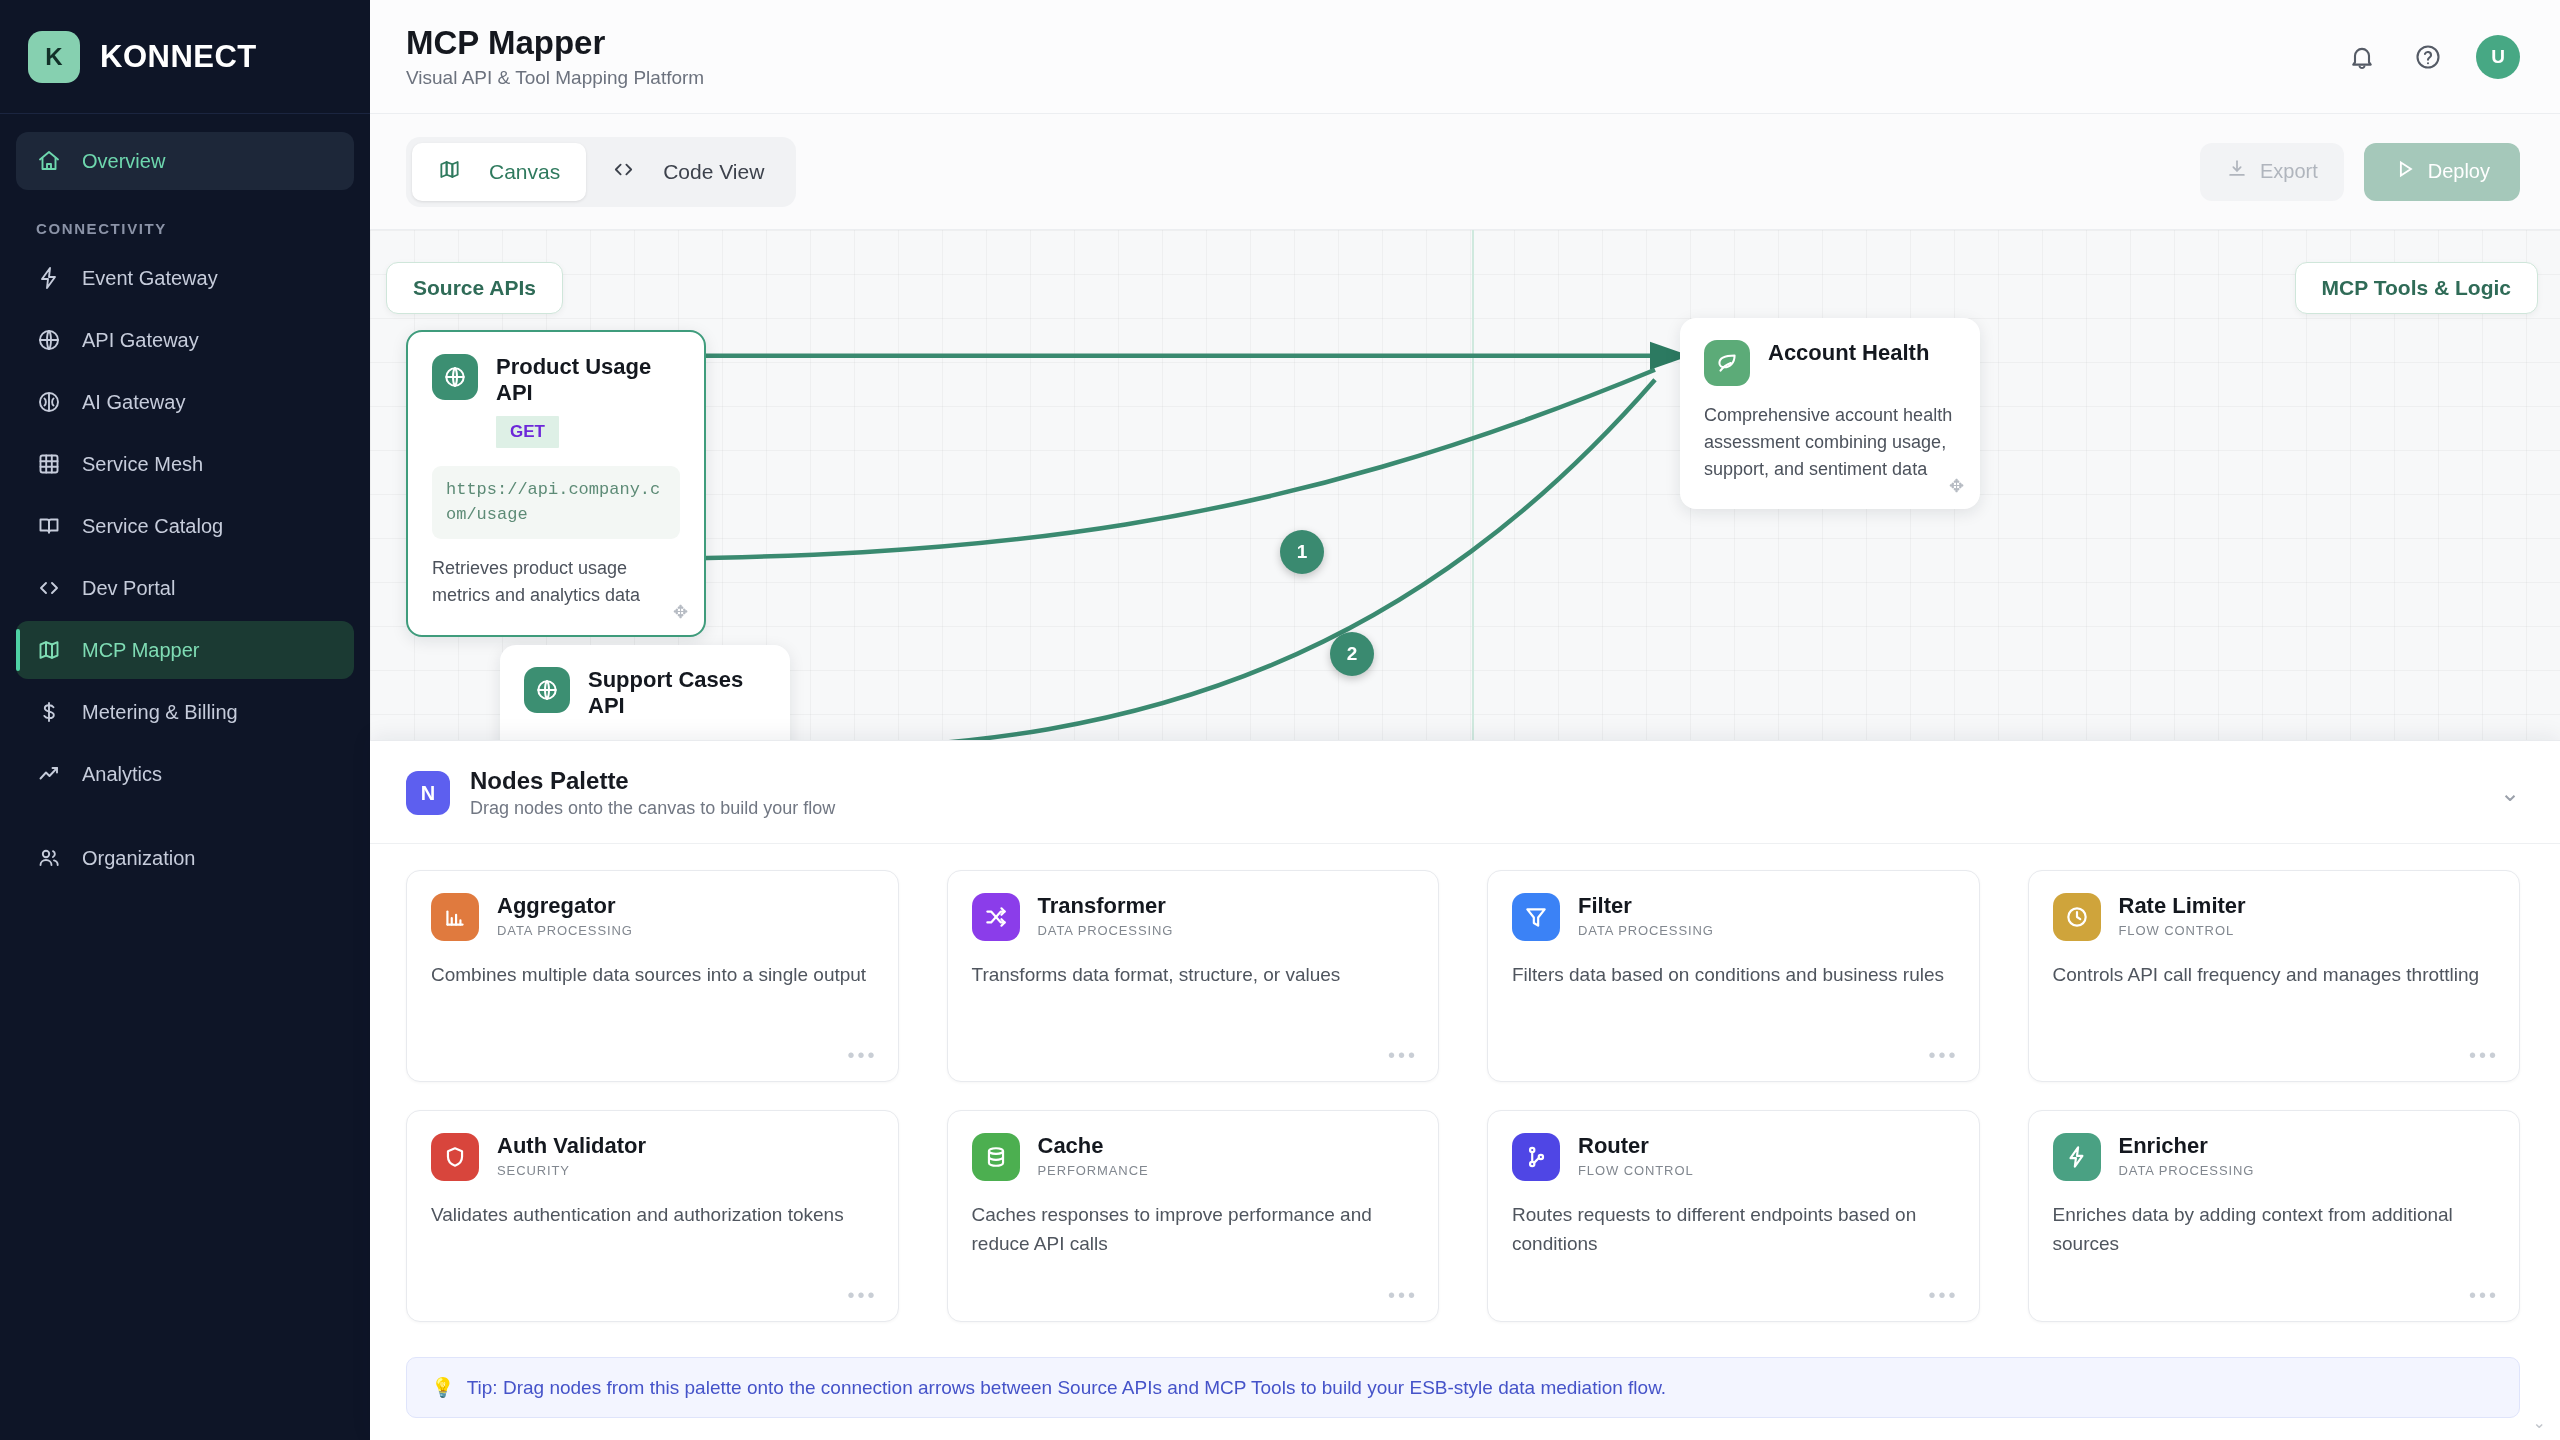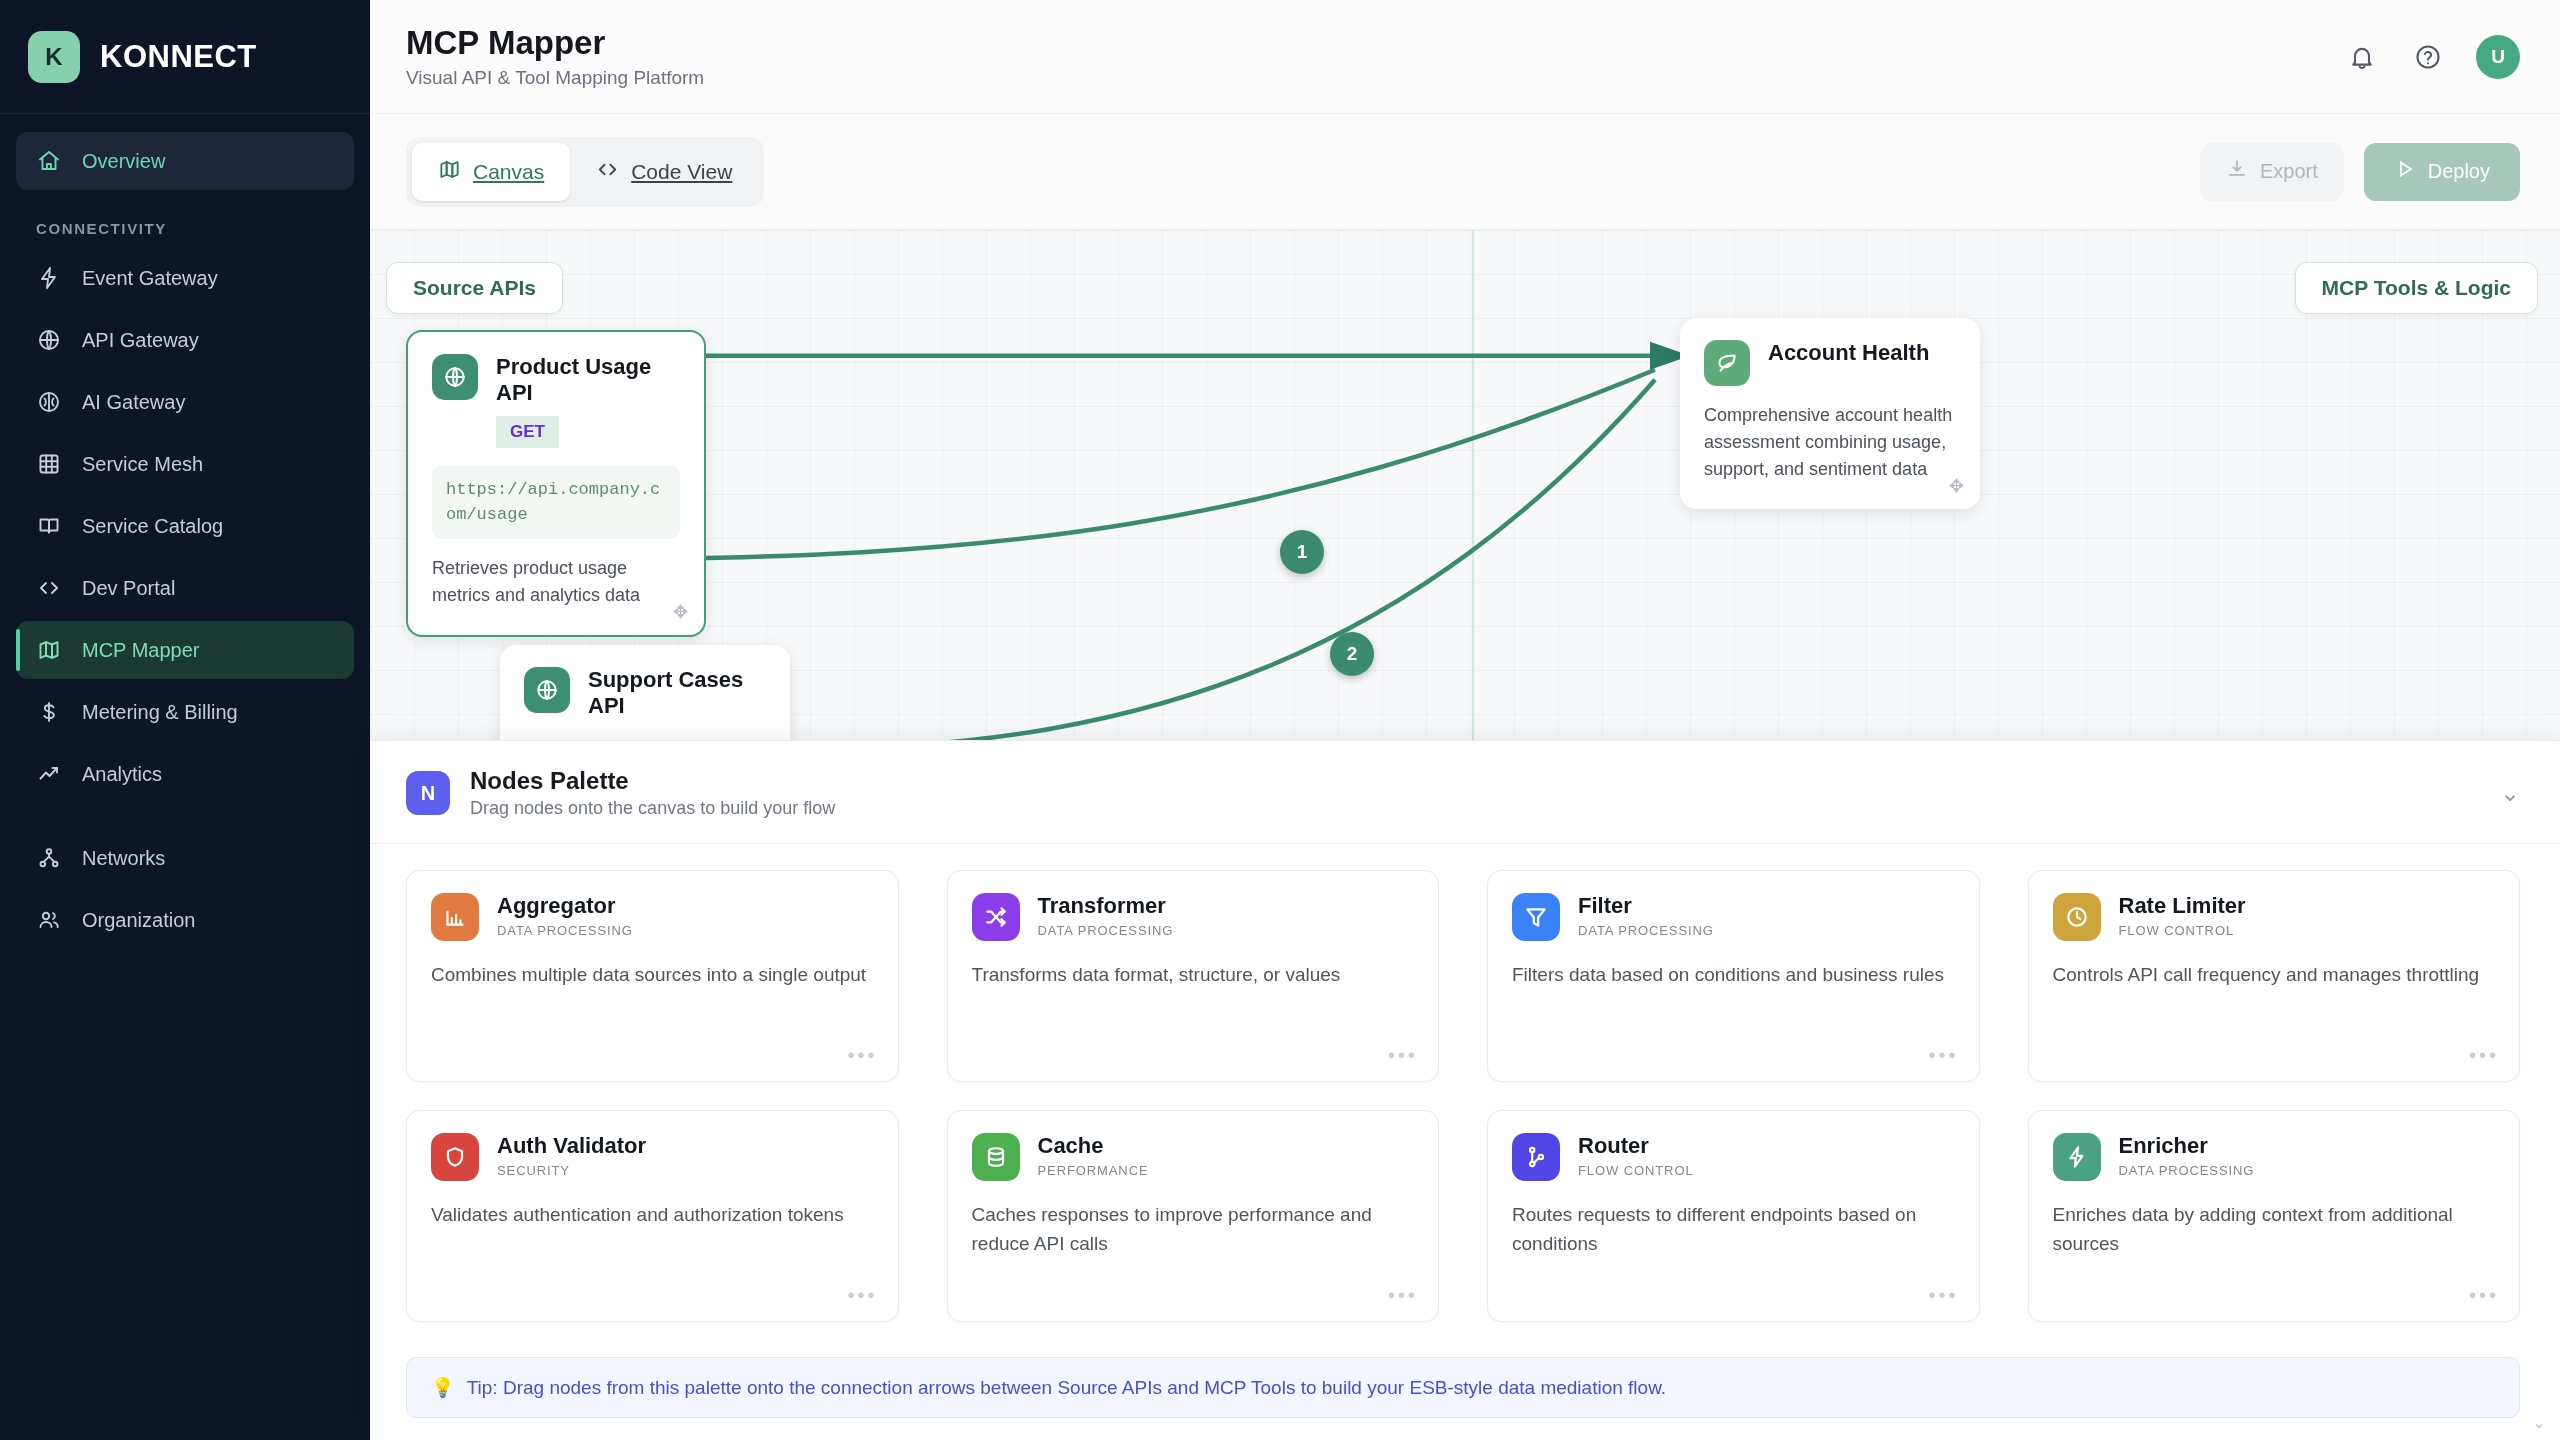--- a/index.html
+++ b/index.html
@@ -97,23 +97,23 @@
 
   
   .toolbar {
     height: 115px; display: flex; align-items: center;
     padding: 0 40px 0 36px; background: #fbfbfc;
   }
   .seg {
     display: flex; background: #f1f2f4; border-radius: 14px; padding: 6px;
   }
   .seg-btn {
-    display: flex; align-items: center; gap: 12px;
+    display: flex; align-items: center; gap: 28px;
     height: 58px; padding: 0 26px; border-radius: 10px;
-    font-size: 21px; color: #3d424c; cursor: pointer; font-weight: 500; text-decoration: underline;
+    font-size: 21px; color: #3d424c; cursor: pointer; font-weight: 500;
   }
   .seg-btn svg { width: 23px; height: 23px; stroke: currentColor; fill: none; stroke-width: 1.9;
                  stroke-linecap: round; stroke-linejoin: round; }
   .seg-btn.active { background: #ffffff; color: #2f7a5e; box-shadow: 0 1px 3px rgba(0,0,0,.10); }
   .toolbar-right { margin-left: auto; display: flex; align-items: center; gap: 20px; }
   .btn-ghost {
     display: flex; align-items: center; gap: 12px; height: 58px; padding: 0 26px;
     background: #f2f3f5; border-radius: 12px; color: #b0b5bd; font-size: 20px; cursor: pointer;
   }
   .btn-ghost svg { width: 22px; height: 22px; stroke: #b0b5bd; fill: none; stroke-width: 1.9;
@@ -327,31 +327,20 @@
         <span class="ico">
           <svg viewBox="0 0 24 24">
               <path d="M3.5 16.5 9 10.5l3.5 3.5L20 6"></path>
               <path d="M15.5 6H20v4.5"></path>
             </svg>
         </span>
         <span>Analytics</span>
       </div>
 
       <div class="nav-gap"></div>
-      <div class="nav-item">
-        <span class="ico">
-          <svg viewBox="0 0 24 24">
-              <circle cx="12" cy="5.5" r="2.3"></circle>
-              <circle cx="5.8" cy="18" r="2.3"></circle>
-              <circle cx="18.2" cy="18" r="2.3"></circle>
-              <path d="M12 7.8v3.4M6.6 15.9 11 11.6M17.4 15.9 13 11.6"></path>
-            </svg>
-        </span>
-        <span>Networks</span>
-      </div>
       <div class="nav-item">
         <span class="ico">
           <svg viewBox="0 0 24 24">
               <circle cx="9" cy="8" r="3.2"></circle>
               <path d="M3.5 19c0-3 2.5-5 5.5-5s5.5 2 5.5 5"></path>
               <path d="M16 5.2a3.2 3.2 0 0 1 0 5.8"></path>
               <path d="M17 14.4c2.2.5 3.7 2.3 3.7 4.6"></path>
             </svg>
         </span>
         <span>Organization</span>

